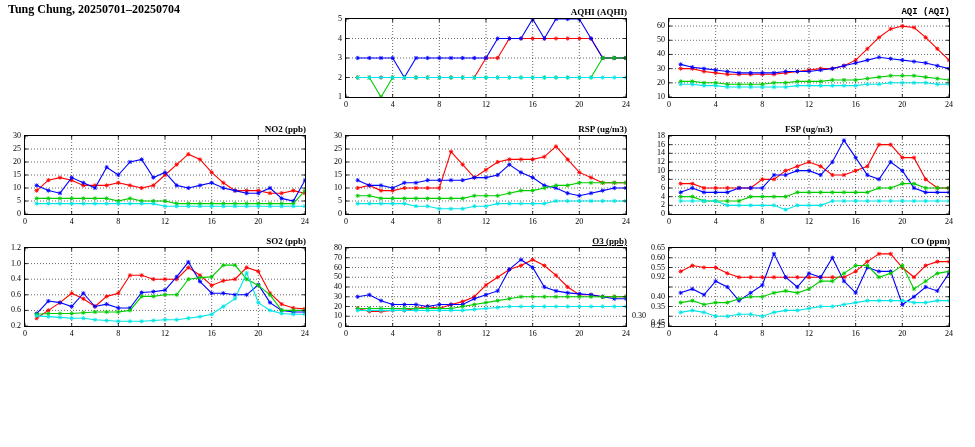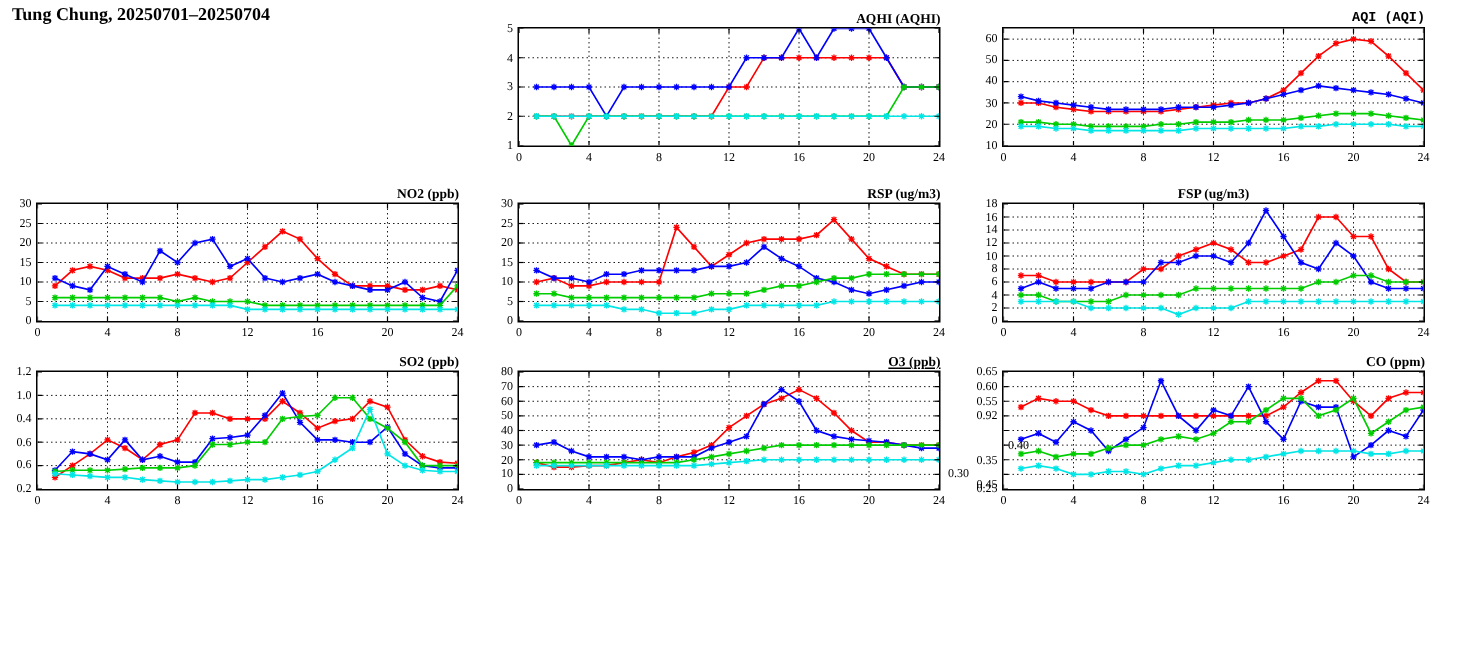--- a/index.html
+++ b/index.html
@@ -1282,21 +1282,21 @@
           <line y1="19.499999999999993" y2="19.499999999999993" x1="280" x2="277" stroke="#000" stroke-width="0.8"></line>
           <line y1="9.750000000000014" y2="9.750000000000014" x1="0" x2="3" stroke="#000" stroke-width="0.8"></line>
           <line y1="9.750000000000014" y2="9.750000000000014" x1="280" x2="277" stroke="#000" stroke-width="0.8"></line>
           <line y1="0" y2="0" x1="0" x2="3" stroke="#000" stroke-width="0.8"></line>
           <line y1="0" y2="0" x1="280" x2="277" stroke="#000" stroke-width="0.8"></line>
         </svg>
       </div>
       <div class="tick-label" style="left: 644px; width: 21px; top: 321px;">0.25</div>
       <div class="tick-label" style="left: 625px; width: 21px; top: 311.25px;">0.30</div>
       <div class="tick-label" style="left: 644px; width: 21px; top: 301.5px;">0.35</div>
-      <div class="tick-label" style="left: 644px; width: 21px; top: 291.75px; margin-left: 21px;">0.40</div>
+      <div class="tick-label" style="left: 644px; width: 21px; top: 291.75px;">0.40</div>
       <div class="tick-label" style="left: 644px; width: 21px; top: 270px; margin-top: 48px;">0.45</div>
       <div class="tick-label" style="left: 644px; width: 21px; top: 272.25px;">0.92</div>
       <div class="tick-label" style="left: 644px; width: 21px; top: 262.5px;">0.55</div>
       <div class="tick-label" style="left: 644px; width: 21px; top: 252.75px;">0.60</div>
       <div class="tick-label" style="left: 644px; width: 21px; top: 243px;">0.65</div>
       <div class="xtick-label" style="left: 659px; width: 20px; top: 329px;">0</div>
       <div class="xtick-label" style="left: 705.667px; width: 20px; top: 329px;">4</div>
       <div class="xtick-label" style="left: 752.333px; width: 20px; top: 329px;">8</div>
       <div class="xtick-label" style="left: 799px; width: 20px; top: 329px;">12</div>
       <div class="xtick-label" style="left: 845.667px; width: 20px; top: 329px;">16</div>

